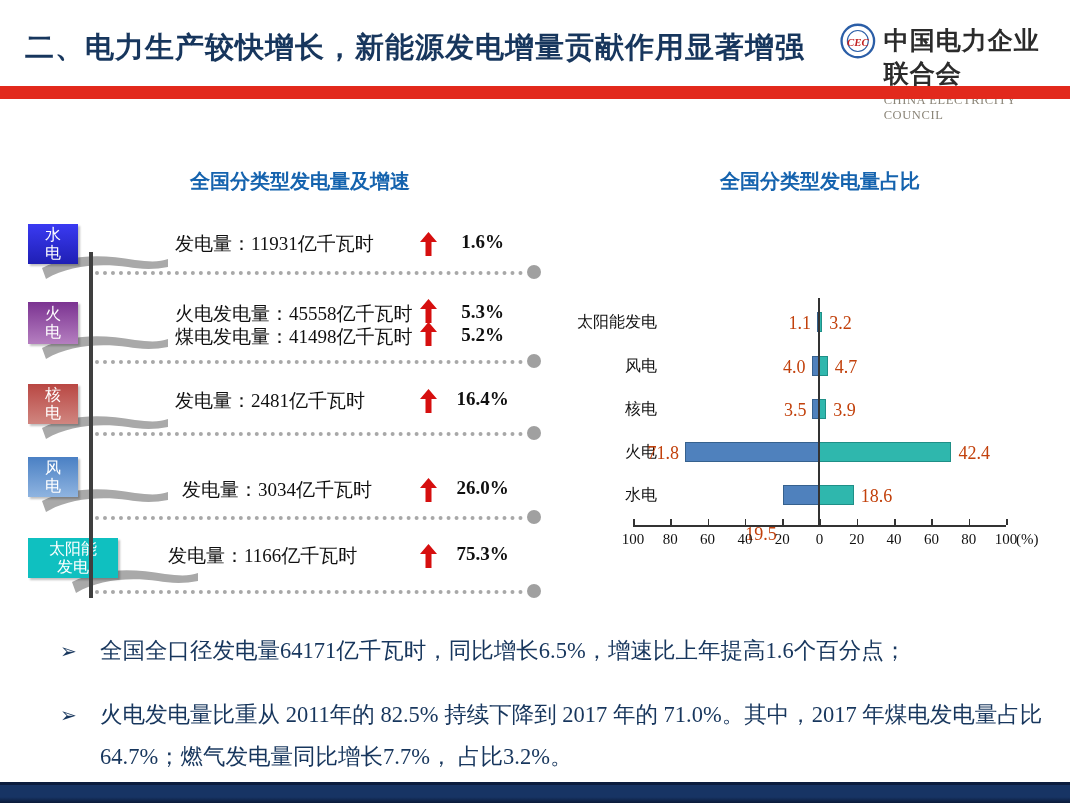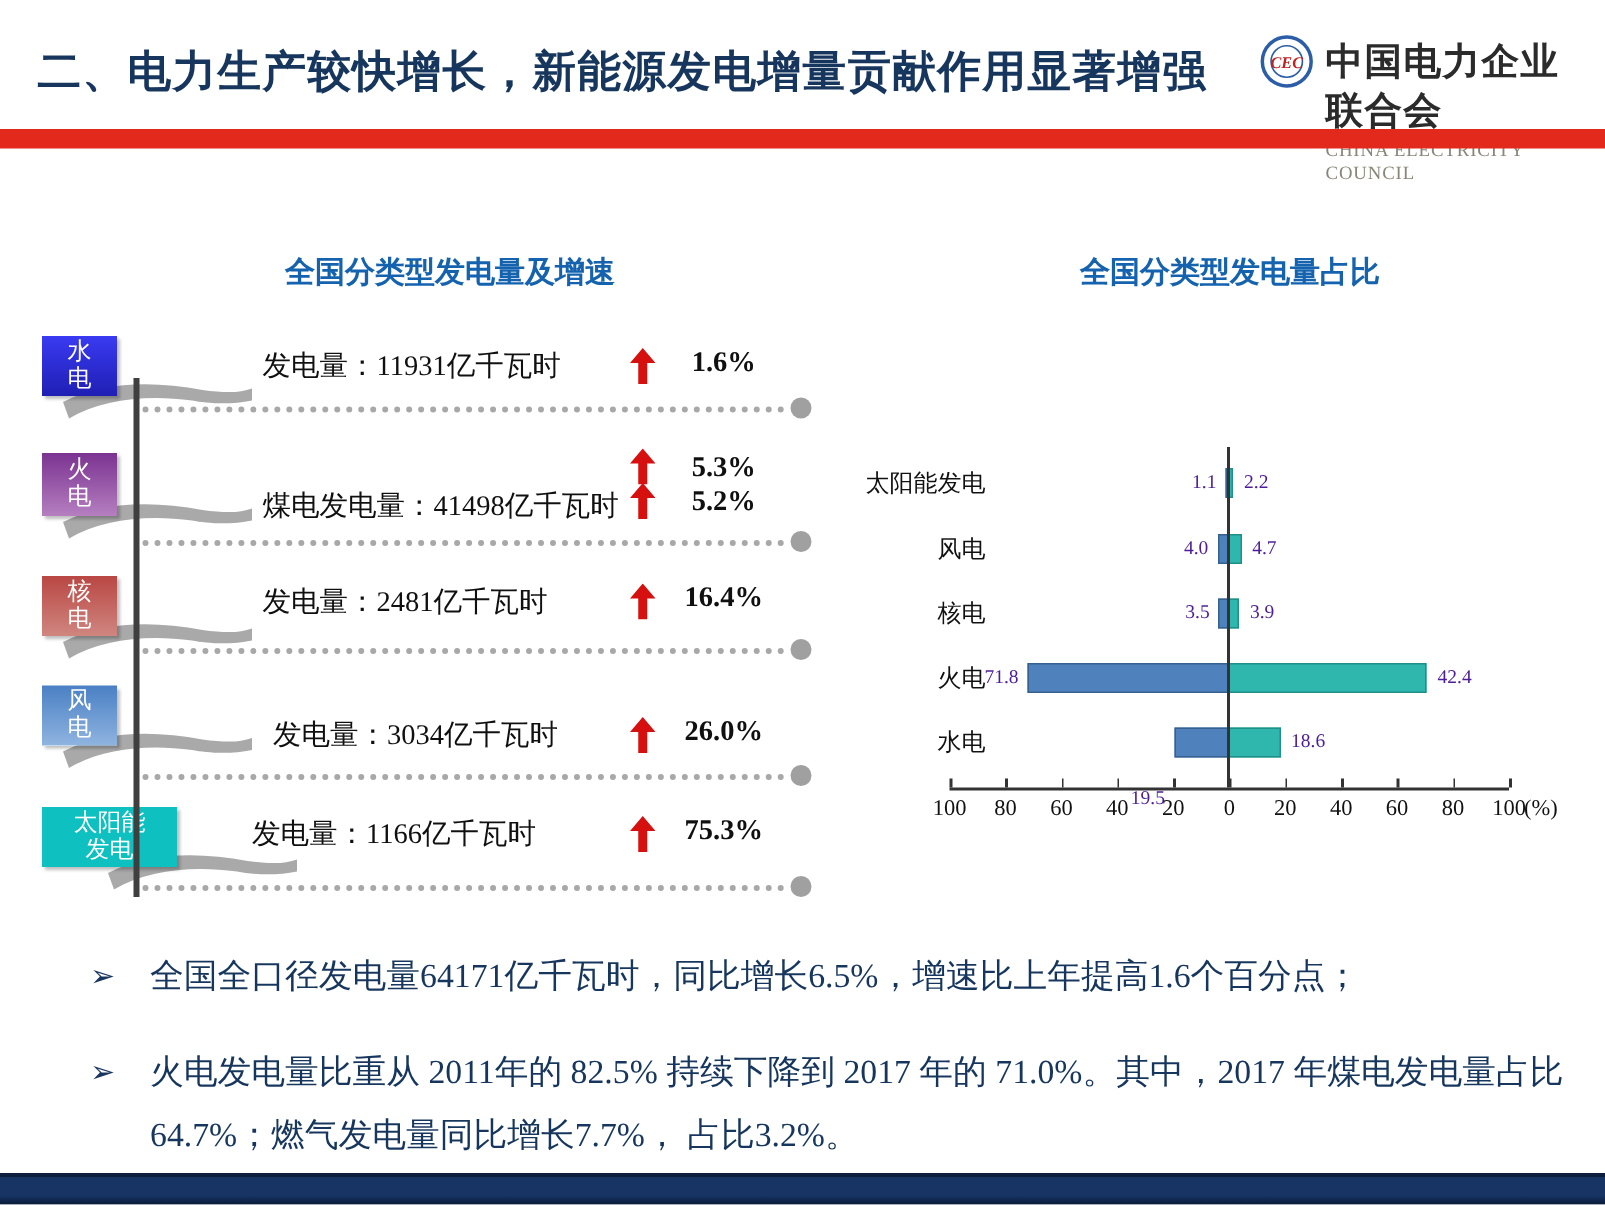--- a/index.html
+++ b/index.html
@@ -37,21 +37,21 @@
   .lline { position:absolute; font-family:"Liberation Serif", serif; font-size:19px; color:#101010; white-space:nowrap; z-index:2; }
   .lpct  { position:absolute; width:75px; text-align:center; font-family:"Liberation Serif", serif; font-size:19px; font-weight:600; color:#101010; }
   .uparrow { position:absolute; z-index:2; }
   .dotline { position:absolute; left:95px; width:428px; height:0; border-top:4px dotted #a8a8a8; }
   .dotcap  { position:absolute; left:527px; width:14px; height:14px; border-radius:50%; background:#a0a0a0; }
 
   
   .tornado { position:absolute; left:560px; top:290px; width:505px; height:300px; font-family:"Liberation Serif", serif; }
   .t-label { position:absolute; left:0; width:97px; text-align:right; font-size:16px; color:#111; white-space:nowrap; }
   .t-bar   { position:absolute; }
-  .t-val   { position:absolute; font-size:13px; color:#4c1d95; white-space:nowrap; }
+  .t-val   { position:absolute; font-size:18px; color:#c2410c; white-space:nowrap; }
   .t-axis  { position:absolute; background:#333; }
   .t-tickl { position:absolute; width:40px; text-align:center; font-size:15px; color:#111; }
   .t-unit  { position:absolute; font-size:15px; color:#111; }
   .t-legend { position:absolute; left:0; width:505px; display:flex; justify-content:center; gap:34px; align-items:center; }
   .t-legend .item { display:flex; align-items:center; gap:4px; font-size:16px; color:#111; }
   .t-legend .sw { width:13px; height:13px; display:inline-block; }
 
   
   .bullets { position:absolute; left:60px; top:630px; width:995px; }
   .bullet { display:flex; margin-bottom:22px; }
@@ -98,20 +98,21 @@
   <div class="lpct" style="left:445px; top:231px;">1.6%</div>
   <div class="dotline" style="top:271px;"></div>
   <div class="dotcap" style="top:265px;"></div>
 
   <svg class="swoosh" style="left:40px; top:326px;" width="130" height="36" viewBox="0 0 130 36">
       <path d="M2 22 C 30 8, 62 8, 95 14 C 110 16, 120 16, 128 13 L 128 21 C 114 24, 98 23, 88 21 C 58 17, 28 20, 6 33 Z" fill="#a9a9a9"></path>
     </svg>
   <div class="cat-box box-thermal">
       <span class="w1">火电</span>
     </div>
+  <div class="lline" style="left:175px; top:301px;">火电发电量：45558亿千瓦时</div>
   <svg class="uparrow" style="left:420px; top:299px;" width="17" height="24" viewBox="0 0 17 24">
       <path d="M8.5 0 L17 10 L11.5 10 L11.5 24 L5.5 24 L5.5 10 L0 10 Z" fill="#d60f0f"></path>
     </svg>
   <div class="lpct" style="left:445px; top:301px;">5.3%</div>
   <div class="lline" style="left:175px; top:324px;text-align:center;">煤电发电量：41498亿千瓦时</div>
   <svg class="uparrow" style="left:420px; top:322px;" width="17" height="24" viewBox="0 0 17 24">
       <path d="M8.5 0 L17 10 L11.5 10 L11.5 24 L5.5 24 L5.5 10 L0 10 Z" fill="#d60f0f"></path>
     </svg>
   <div class="lpct" style="left:445px; top:324px;">5.2%</div>
   <div class="dotline" style="top:360px;"></div>
@@ -157,21 +158,21 @@
     </svg>
   <div class="lpct" style="left:445px; top:543px;">75.3%</div>
   <div class="dotline" style="top:590px;"></div>
   <div class="dotcap" style="top:584px;"></div>
 
   <div class="tornado" id="tornado">
       <div class="t-label" style="top: 22px;">太阳能发电</div>
       <div class="t-bar" style="left: 256.949px; top: 22px; width: 2.0515px; height: 20px; background: rgb(79, 129, 189); border: 1px solid rgb(54, 97, 142);"></div>
       <div class="t-bar" style="left: 259px; top: 22px; width: 3.357px; height: 20px; background: rgb(47, 183, 173); border: 1px solid rgb(31, 143, 135);"></div>
       <div class="t-val" style="left: 190.948px; top: 23px; width: 60px; text-align: right;">1.1</div>
-      <div class="t-val" style="left: 269.357px; top: 23px;">2.2</div>
+      <div class="t-val" style="left: 269.357px; top: 23px;">3.2</div>
       <div class="t-label" style="top: 66px;">风电</div>
       <div class="t-bar" style="left: 251.54px; top: 66px; width: 7.46px; height: 20px; background: rgb(79, 129, 189); border: 1px solid rgb(54, 97, 142);"></div>
       <div class="t-bar" style="left: 259px; top: 66px; width: 8.7655px; height: 20px; background: rgb(47, 183, 173); border: 1px solid rgb(31, 143, 135);"></div>
       <div class="t-val" style="left: 185.54px; top: 67px; width: 60px; text-align: right;">4.0</div>
       <div class="t-val" style="left: 274.765px; top: 67px;">4.7</div>
       <div class="t-label" style="top: 109px;">核电</div>
       <div class="t-bar" style="left: 252.472px; top: 109px; width: 6.5275px; height: 20px; background: rgb(79, 129, 189); border: 1px solid rgb(54, 97, 142);"></div>
       <div class="t-bar" style="left: 259px; top: 109px; width: 7.2735px; height: 20px; background: rgb(47, 183, 173); border: 1px solid rgb(31, 143, 135);"></div>
       <div class="t-val" style="left: 186.472px; top: 110px; width: 60px; text-align: right;">3.5</div>
       <div class="t-val" style="left: 273.274px; top: 110px;">3.9</div>

